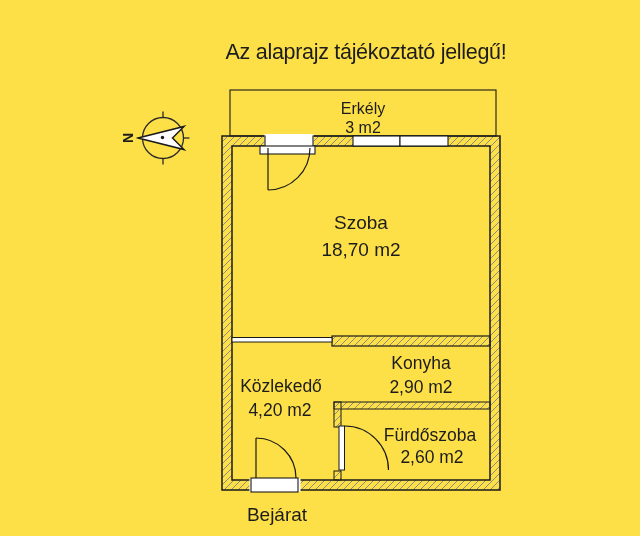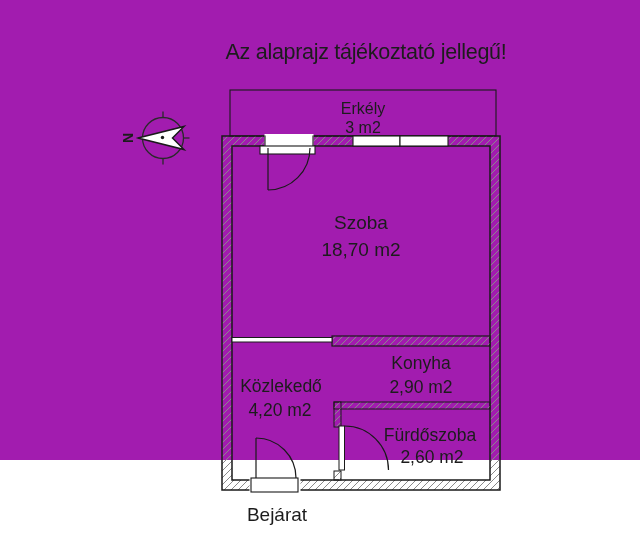--- a/index.html
+++ b/index.html
@@ -7,22 +7,22 @@
     padding: 0;
     background: #ffffff;
     width: 640px;
     height: 536px;
     overflow: hidden;
     font-family: "Liberation Sans", sans-serif;
   }
   .stage {
     position: relative;
     width: 640px;
-    height: 460px;
-    background: #a21caf;
+    height: 536px;
+    background: #fde047;
   }
   svg { display: block; }
   text {
     fill: #1c1c1c;
     font-family: "Liberation Sans", sans-serif;
   }
   .t-title   { font-size: 21.5px; letter-spacing: -0.3px; }
   .t-room    { font-size: 19px; }
   .t-room-sm { font-size: 17.5px; }
   .t-balcony { font-size: 16px; }

